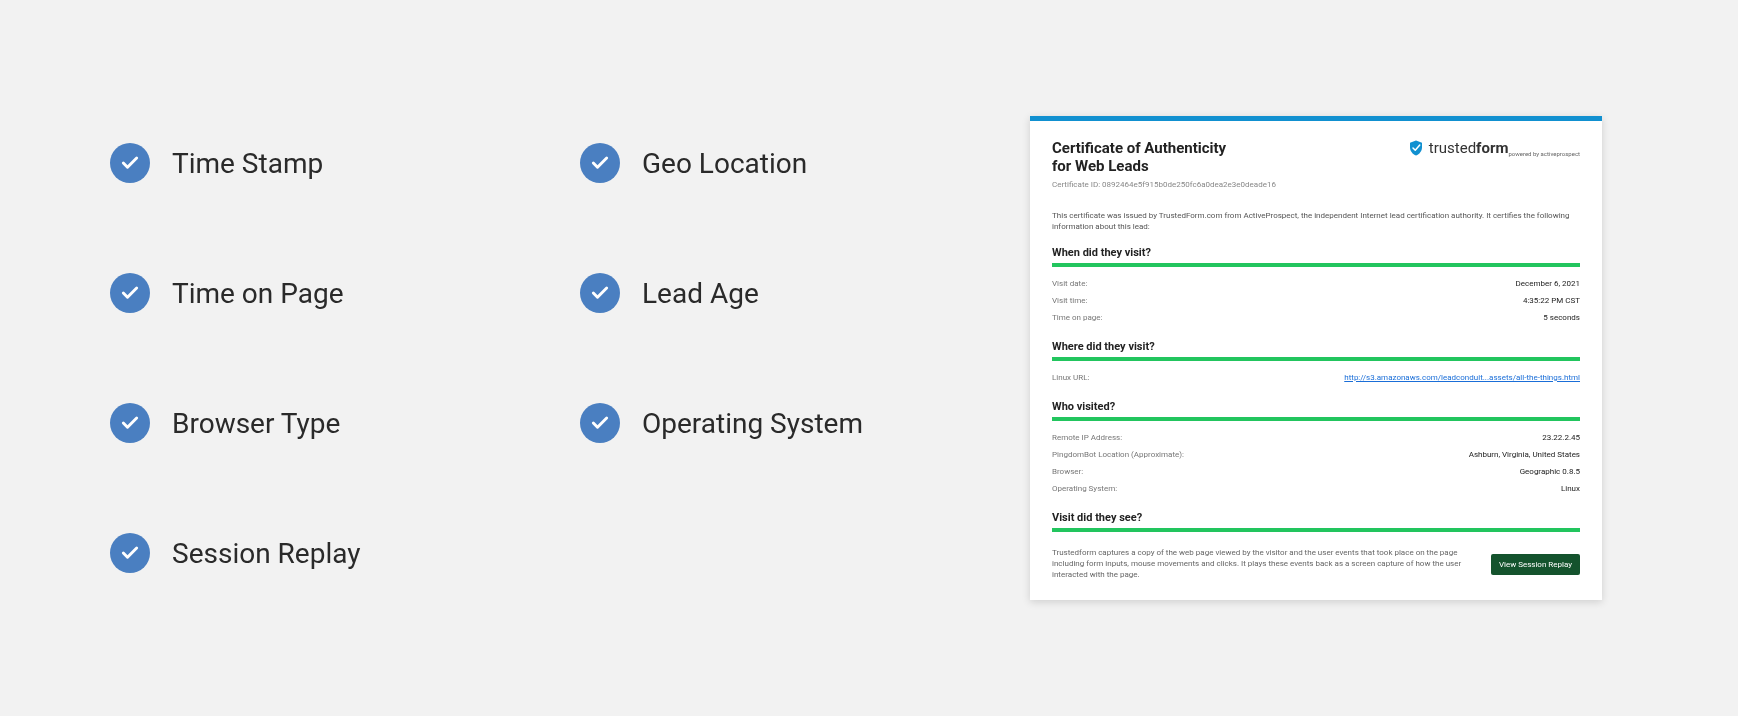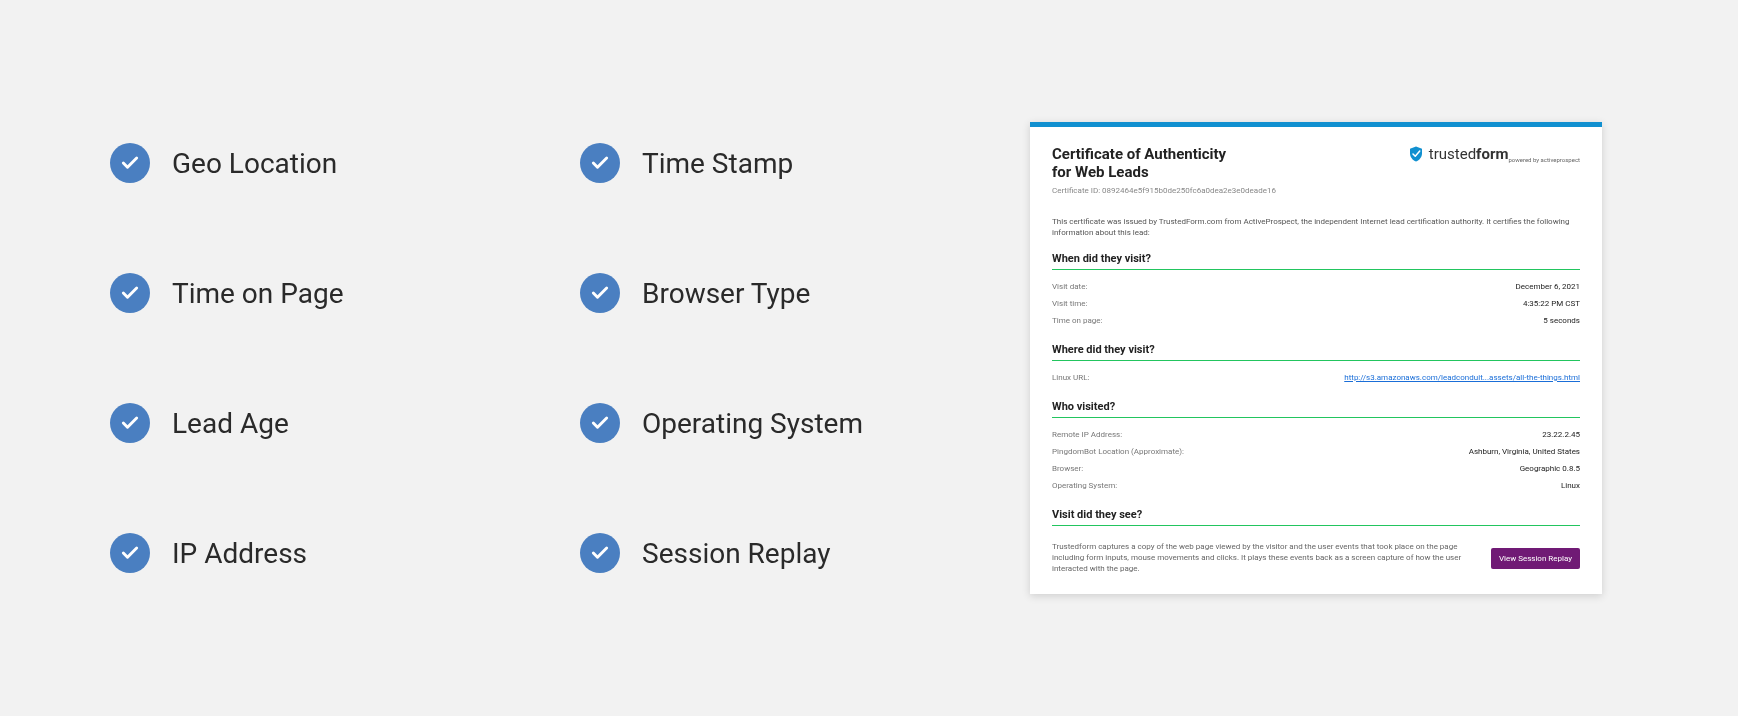--- a/index.html
+++ b/index.html
@@ -94,21 +94,21 @@
   .cert-intro {
     font-size: 8px;
     color: #555;
     margin: 22px 0 12px 0;
     line-height: 1.3;
   }
   .cert-section-h {
     font-size: 11px;
     font-weight: 700;
     color: #222;
-    border-bottom: 1px solid #22c55e;
+    border-bottom: 4px solid #22c55e;
     padding-bottom: 4px;
     margin-top: 14px;
     margin-bottom: 8px;
   }
   .kv {
     display: flex;
     justify-content: space-between;
     font-size: 8px;
     color: #666;
     padding: 4px 0;
@@ -122,90 +122,82 @@
     align-items: flex-start;
     margin-top: 16px;
   }
   .replay-text {
     font-size: 8px;
     color: #666;
     line-height: 1.35;
     flex: 1;
   }
   .replay-btn {
-    background: #701a75;
+    background: #14532d;
     color: #fff;
     font-size: 8px;
     padding: 6px 8px;
     border-radius: 2px;
     white-space: nowrap;
     margin-top: 6px;
   }
 </style>
 </head>
 <body>
 
 <div class="page">
 
   <div class="features">
     <div class="feature">
       <span class="check-badge">
           <svg viewBox="0 0 24 24" fill="none" stroke="#fff" stroke-width="3.5" stroke-linecap="round" stroke-linejoin="round">
             <polyline points="4 12 9 17 20 6"></polyline>
           </svg>
         </span>
+      <span class="feature-label">Time Stamp</span>
+    </div>
+    <div class="feature">
+      <span class="check-badge">
+          <svg viewBox="0 0 24 24" fill="none" stroke="#fff" stroke-width="3.5" stroke-linecap="round" stroke-linejoin="round">
+            <polyline points="4 12 9 17 20 6"></polyline>
+          </svg>
+        </span>
       <span class="feature-label">Geo Location</span>
     </div>
     <div class="feature">
       <span class="check-badge">
           <svg viewBox="0 0 24 24" fill="none" stroke="#fff" stroke-width="3.5" stroke-linecap="round" stroke-linejoin="round">
             <polyline points="4 12 9 17 20 6"></polyline>
           </svg>
         </span>
-      <span class="feature-label">Time Stamp</span>
-    </div>
-    <div class="feature">
-      <span class="check-badge">
-          <svg viewBox="0 0 24 24" fill="none" stroke="#fff" stroke-width="3.5" stroke-linecap="round" stroke-linejoin="round">
-            <polyline points="4 12 9 17 20 6"></polyline>
-          </svg>
-        </span>
       <span class="feature-label">Time on Page</span>
     </div>
     <div class="feature">
       <span class="check-badge">
           <svg viewBox="0 0 24 24" fill="none" stroke="#fff" stroke-width="3.5" stroke-linecap="round" stroke-linejoin="round">
             <polyline points="4 12 9 17 20 6"></polyline>
           </svg>
         </span>
+      <span class="feature-label">Lead Age</span>
+    </div>
+    <div class="feature">
+      <span class="check-badge">
+          <svg viewBox="0 0 24 24" fill="none" stroke="#fff" stroke-width="3.5" stroke-linecap="round" stroke-linejoin="round">
+            <polyline points="4 12 9 17 20 6"></polyline>
+          </svg>
+        </span>
       <span class="feature-label">Browser Type</span>
     </div>
     <div class="feature">
       <span class="check-badge">
           <svg viewBox="0 0 24 24" fill="none" stroke="#fff" stroke-width="3.5" stroke-linecap="round" stroke-linejoin="round">
             <polyline points="4 12 9 17 20 6"></polyline>
           </svg>
         </span>
-      <span class="feature-label">Lead Age</span>
-    </div>
-    <div class="feature">
-      <span class="check-badge">
-          <svg viewBox="0 0 24 24" fill="none" stroke="#fff" stroke-width="3.5" stroke-linecap="round" stroke-linejoin="round">
-            <polyline points="4 12 9 17 20 6"></polyline>
-          </svg>
-        </span>
       <span class="feature-label">Operating System</span>
-    </div>
-    <div class="feature">
-      <span class="check-badge">
-          <svg viewBox="0 0 24 24" fill="none" stroke="#fff" stroke-width="3.5" stroke-linecap="round" stroke-linejoin="round">
-            <polyline points="4 12 9 17 20 6"></polyline>
-          </svg>
-        </span>
-      <span class="feature-label">IP Address</span>
     </div>
     <div class="feature">
       <span class="check-badge">
           <svg viewBox="0 0 24 24" fill="none" stroke="#fff" stroke-width="3.5" stroke-linecap="round" stroke-linejoin="round">
             <polyline points="4 12 9 17 20 6"></polyline>
           </svg>
         </span>
       <span class="feature-label">Session Replay</span>
     </div>
   </div>

